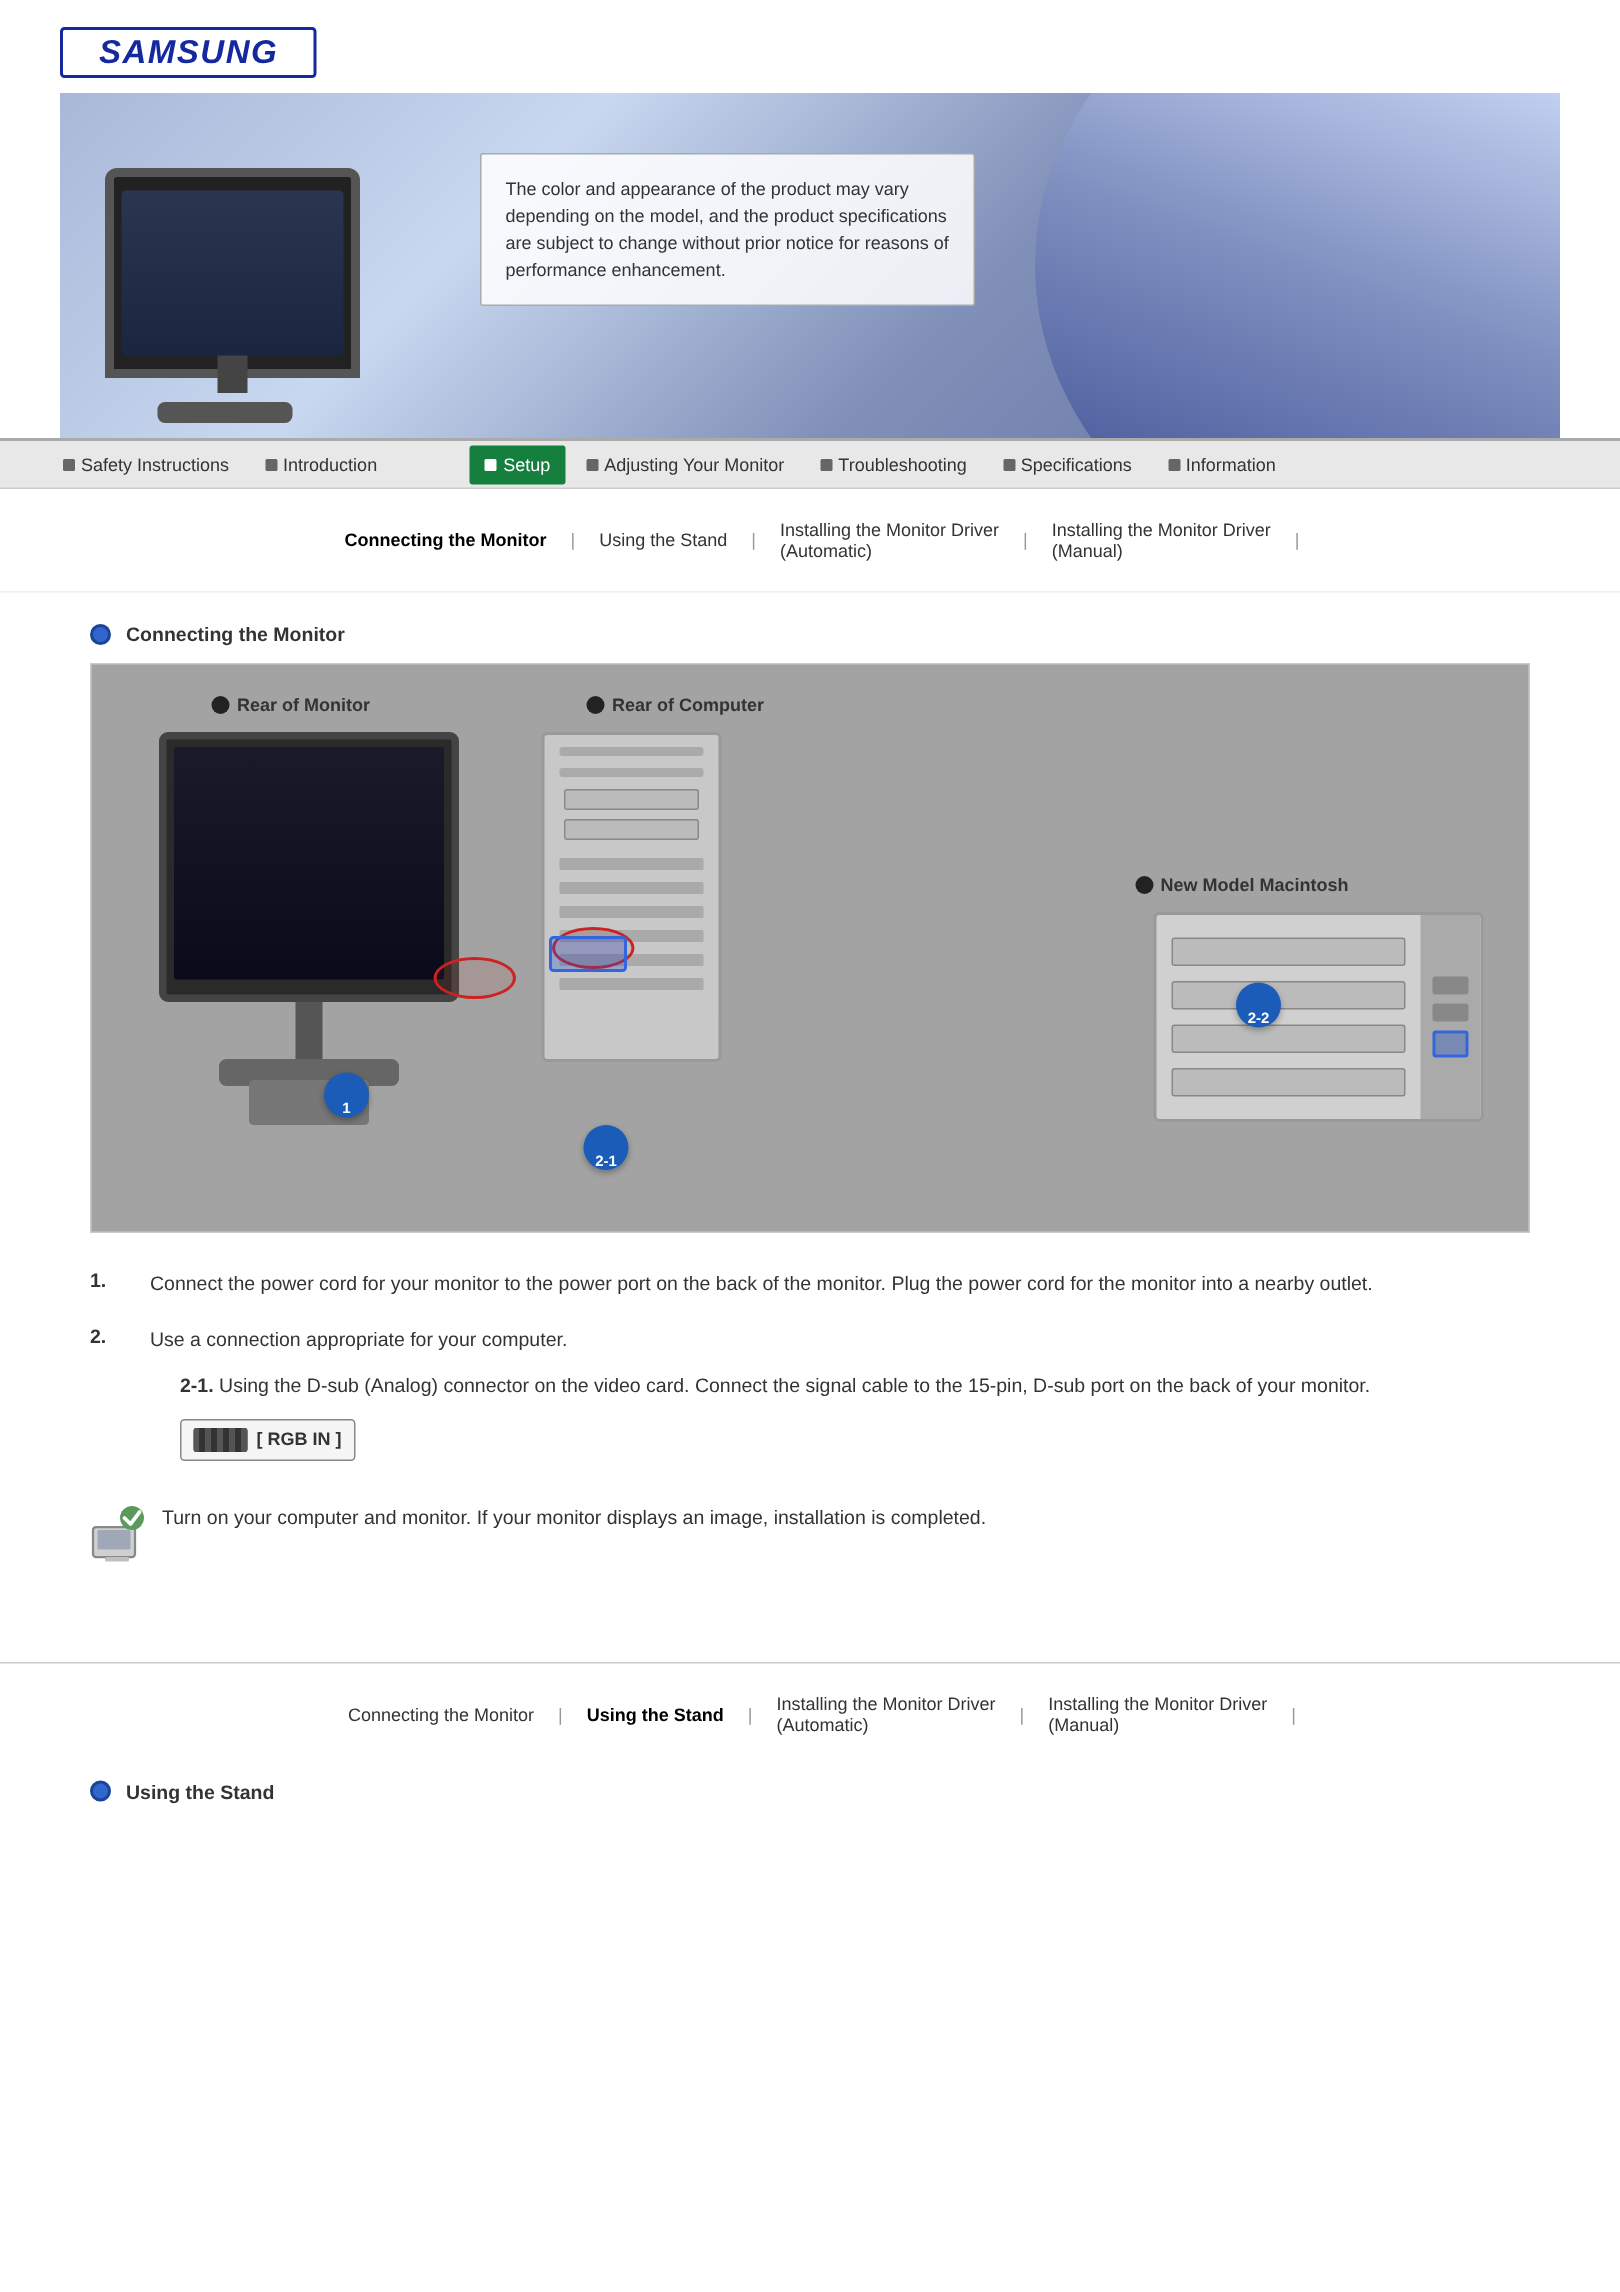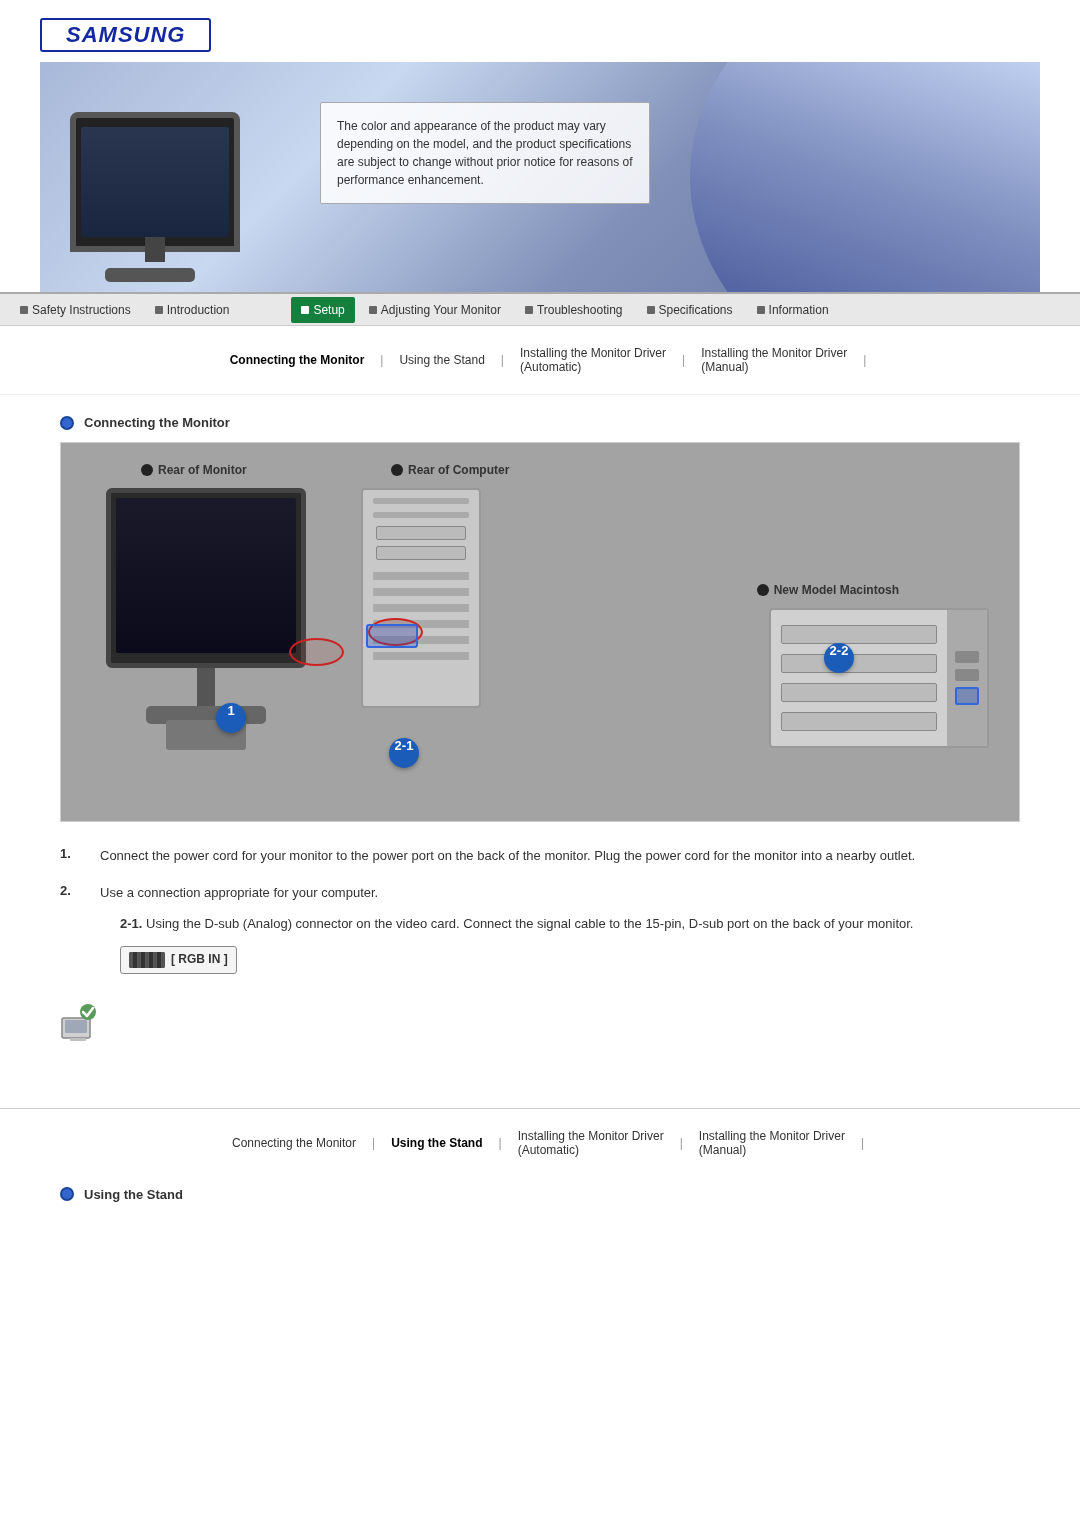--- a/index.html
+++ b/index.html
@@ -102,21 +102,21 @@
       height: 100%;
       background: linear-gradient(200deg, #c0d0f0 0%, #8090c0 50%, #5060a0 100%);
       clip-path: ellipse(80% 100% at 80% 50%);
     }
 
     
     .nav-bar {
       background: #e8e8e8;
       border-top: 2px solid #aaa;
       border-bottom: 1px solid #ccc;
-      padding: 0 10px;
+      padding: 0 32px;
       display: flex;
       align-items: center;
       height: 34px;
       gap: 4px;
     }
     .nav-item {
       font-size: 12px;
       color: #333;
       padding: 6px 10px;
       cursor: pointer;
@@ -297,27 +297,28 @@
       top: 232px;
     }
 
     
     .badge {
       width: 30px;
       height: 30px;
       border-radius: 50%;
       background: #1a5cb8;
       color: #fff;
-      font-size: 13px;
-      font-weight: bold;
-      display: flex;
-      align-items: flex-start;
+      font-size: 10px;
+      font-weight: bold;
+      display: flex;
+      align-items: flex-end;
       justify-content: center;
       position: absolute;
       box-shadow: 0 2px 4px rgba(0,0,0,0.3);
+      margin-top: 12px;
     }
 
     
     .diag-computer {
       position: absolute;
       left: 300px;
       top: 45px;
       width: 140px;
       height: 260px;
     }
@@ -684,20 +685,23 @@
       <svg viewBox="0 0 36 40" xmlns="http://www.w3.org/2000/svg">
 
         <rect x="2" y="16" width="28" height="20" rx="2" fill="#d0d0d0" stroke="#888" stroke-width="1.5"></rect>
         <rect x="5" y="18" width="22" height="13" rx="1" fill="#a0a8b8"></rect>
         <rect x="10" y="36" width="16" height="3" rx="1" fill="#c0c0c0"></rect>
 
         <circle cx="28" cy="10" r="8" fill="#5a9a5a"></circle>
         <polyline points="23,10 27,14 33,6" stroke="#fff" stroke-width="2.5" fill="none" stroke-linecap="round" stroke-linejoin="round"></polyline>
       </svg>
     </div>
+    <div class="instruction-text">
+      <span>Turn on your computer and monitor. If your monitor displays an image, installation is completed.</span>
+    </div>
   </div>
 
 </div>
 
 <div class="bottom-sub-nav">
   <span class="sub-nav-item">Connecting the Monitor</span>
   <span class="sub-nav-separator">|</span>
   <span class="sub-nav-item active">Using the Stand</span>
   <span class="sub-nav-separator">|</span>
   <span class="sub-nav-item">Installing the Monitor Driver<br>(Automatic)</span>

